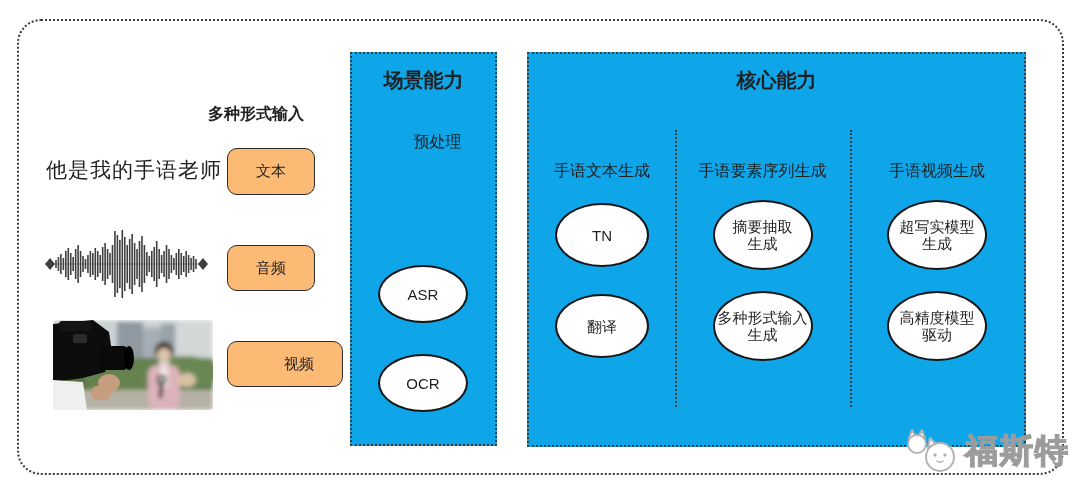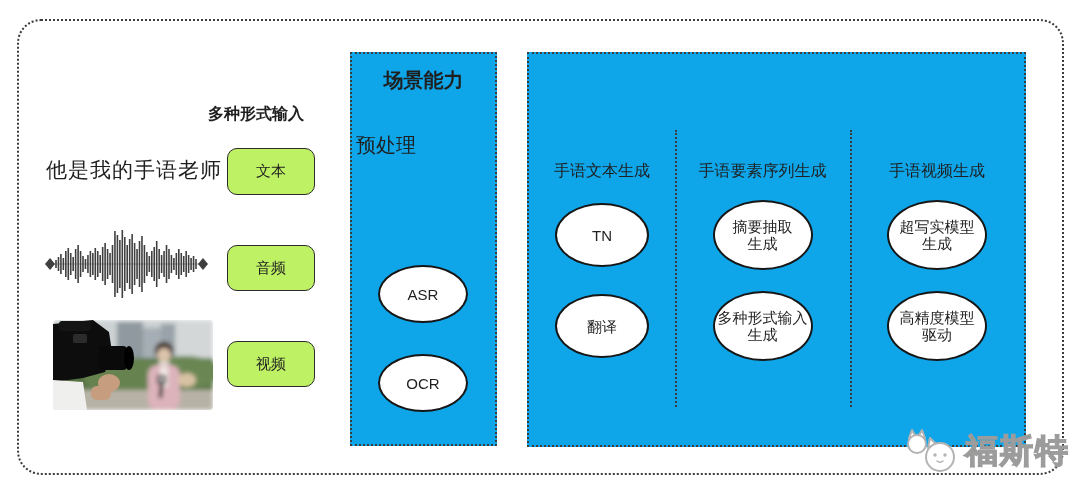--- a/index.html
+++ b/index.html
@@ -10,31 +10,31 @@
   .outer-frame{
     position:absolute;left:17px;top:19px;width:1043px;height:452px;
     border:2px dotted #3c3c3c;border-radius:24px;
   }
   
   .input-label{position:absolute;left:208px;top:104px;width:130px;font-size:16px;font-weight:700;}
   .text-sample{position:absolute;left:46px;top:156px;font-size:21px;letter-spacing:1px;}
   .tag-box{
     position:absolute;left:227px;width:86px;height:45px;
     border:1.6px solid #2b2b2b;border-radius:10px;
-    display:flex;align-items:center;justify-content:center;font-size:15px;background:#bef264;
-  }
-  .tag-text{top:148px;} .tag-audio{top:245px;height:44px;} .tag-video{top:341px;height:44px;}
+    display:flex;align-items:center;justify-content:center;font-size:15px;background:#fdba74;
+  }
+  .tag-text{top:148px;} .tag-audio{top:245px;height:44px;} .tag-video{top:341px;height:44px;padding-left:28px;}
   .waveform{position:absolute;left:44px;top:228px;}
   .photo{position:absolute;left:53px;top:320px;border-radius:3px;overflow:hidden;}
   
   .dash-box{position:absolute;border:2px dotted #3c3c3c;background:#0ea5e9;}
   .scene-box{left:350px;top:52px;width:143px;height:390px;}
   .core-box{left:527px;top:52px;width:495px;height:391px;}
   .box-title{position:absolute;top:13px;left:0;width:100%;text-align:center;font-size:20px;font-weight:700;}
-  .scene-subtitle{position:absolute;top:78px;left:4px;width:100%;font-size:20px;}
+  .scene-subtitle{position:absolute;top:78px;left:14px;width:100%;text-align:center;font-size:16px;}
   .ellipse{
     border:2.5px solid #161616;border-radius:50%;background:#fff;
     display:flex;align-items:center;justify-content:center;text-align:center;
     font-size:15px;line-height:17px;white-space:pre-line;box-sizing:border-box;
   }
   .scene-node{position:absolute;left:26px;width:90px;height:58px;}
   .sn-0{top:121px;} .sn-1{top:211px;} .sn-2{top:300px;}
   .core-col{position:absolute;top:0;height:100%;}
   .col-0{left:0;width:146px;} .col-1{left:146px;width:175px;} .col-2{left:321px;width:174px;}
   .col-sep{position:absolute;top:76px;height:277px;width:0;border-left:2px dotted #3c3c3c;}
@@ -182,20 +182,21 @@
     <div class="scene-subtitle">预处理</div>
     <div class="ellipse scene-node sn-1">
       <span>ASR</span>
     </div>
     <div class="ellipse scene-node sn-2">
       <span>OCR</span>
     </div>
   </div>
 
   <div class="dash-box core-box">
+    <div class="box-title">核心能力</div>
     <div class="col-sep sep-1"></div>
     <div class="col-sep sep-2"></div>
 
     <div class="core-col col-0">
       <div class="col-header">手语文本生成</div>
       <div class="ellipse core-node n-single row1-single">
         <span>TN</span>
       </div>
       <div class="ellipse core-node n-single row2-single">
         <span>翻译</span>

